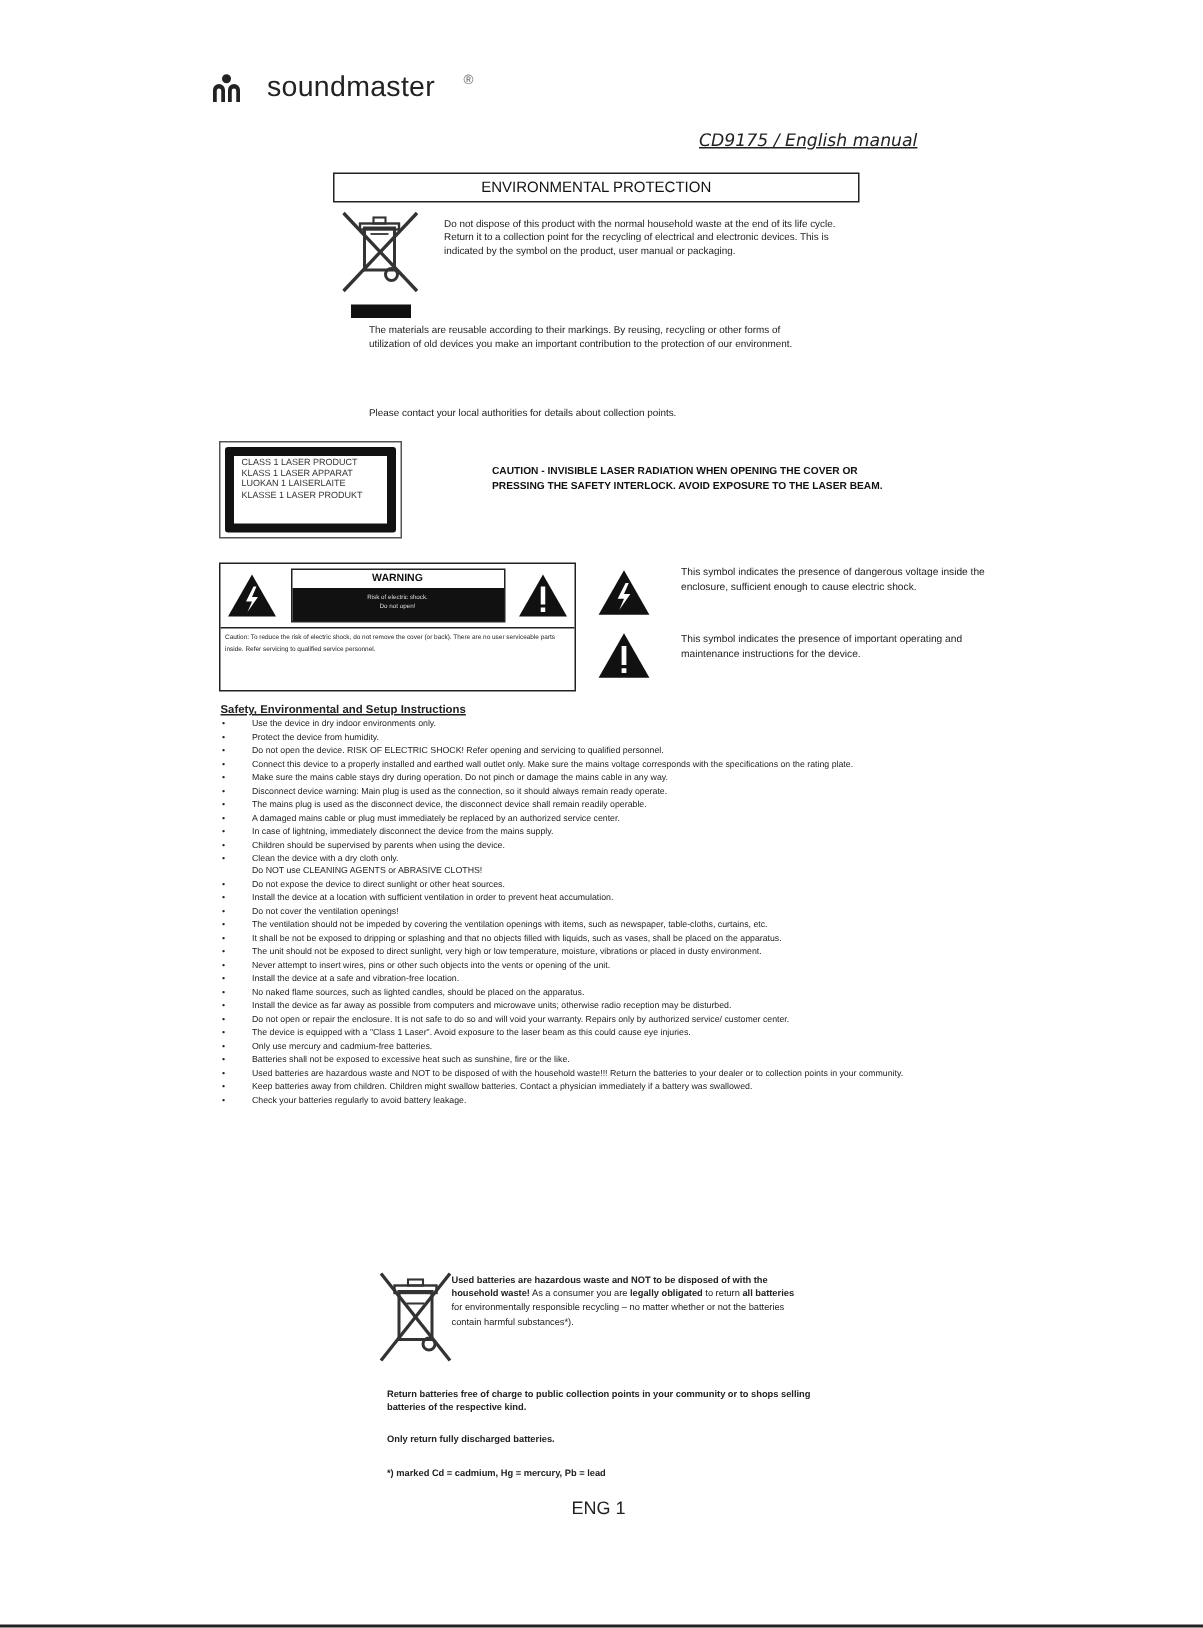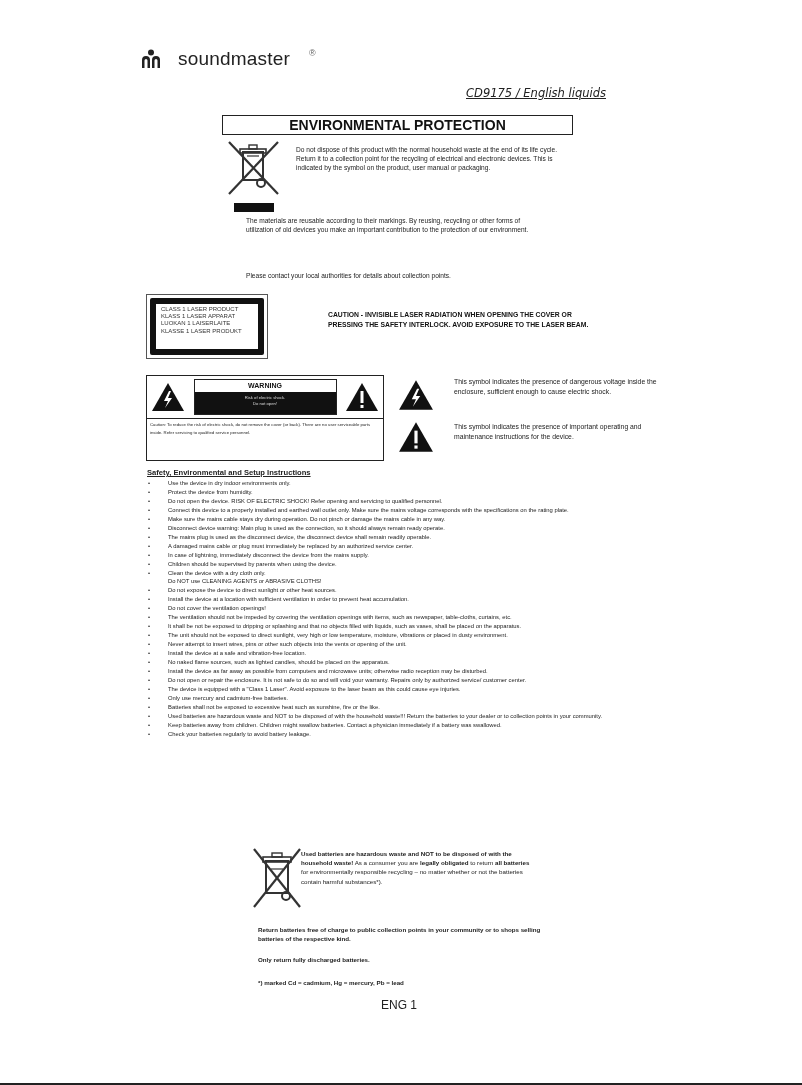--- a/index.html
+++ b/index.html
@@ -2,21 +2,21 @@
 <html><head>
 <meta charset="utf-8">
 <style>
   html, body { margin:0; padding:0; background:#ffffff; }
   body { width:802px; height:1085px; position:relative; overflow:hidden; font-family:"Liberation Sans", sans-serif; color:#111; }
   .abs { position:absolute; }
   .logo { left:141px; top:48px; display:flex; align-items:center; gap:17px; }
   .logo-text { font-family:"Liberation Sans", sans-serif; font-size:19px; color:#222; letter-spacing:0.2px; }
   .logo-reg { font-size:9px; color:#666; margin-left:2px; position:relative; top:-6px; }
   .manual-title { left:466px; top:86px; font-family:"DejaVu Sans", sans-serif; font-style:italic; font-size:11.5px; text-decoration:underline; color:#222; }
-  .env-box { left:222px; top:115px; width:349px; height:18px; border:1.5px solid #222; display:flex; align-items:center; justify-content:center; font-weight:bold; font-size:14px; }
+  .env-box { left:222px; top:115px; width:349px; height:18px; border:1.5px solid #222; display:flex; align-items:center; justify-content:center; font-weight:normal; font-size:10px; }
   .env-text { font-size:6.6px; line-height:9.2px; color:#222; }
   .weee { left:226px; top:140px; width:56px; height:56px; }
   .black-bar { left:234px; top:203px; width:40px; height:9px; background:#111; }
   .laser-label { left:146px; top:294px; width:122px; height:65px; border:1px solid #555; box-sizing:border-box; padding:3px; }
   .laser-inner { width:100%; height:100%; background:#111; padding:6px; box-sizing:border-box; border-radius:2px; }
   .laser-white { background:#fff; width:100%; height:100%; font-size:6px; line-height:7.2px; padding:2px 5px; box-sizing:border-box; color:#333; }
   .caution { left:328px; top:310px; font-size:6.8px; font-weight:bold; line-height:10px; color:#111; }
   .warn-box { left:146px; top:375px; width:238px; height:86px; border:1px solid #222; box-sizing:border-box; }
   .warn-top { display:flex; align-items:center; justify-content:space-between; height:42px; border-bottom:1px solid #222; padding:0 4px; }
   .warn-center { width:141px; height:34px; border:1px solid #222; display:flex; flex-direction:column; }
@@ -40,21 +40,21 @@
 
 <div class="abs logo">
   <svg width="20" height="20" viewBox="0 0 20 20">
     <circle cx="10" cy="3.5" r="3" fill="#222"></circle>
     <path d="M1 19 V11 a4 4 0 0 1 8 0 V19 H6.5 V11.5 a1.5 1.5 0 0 0 -3 0 V19 Z" fill="#222"></path>
     <path d="M11 19 V11 a4 4 0 0 1 8 0 V19 H16.5 V11.5 a1.5 1.5 0 0 0 -3 0 V19 Z" fill="#222"></path>
   </svg>
   <span class="logo-text">soundmaster</span>
   <span class="logo-reg">®</span>
 </div>
-<div class="abs manual-title">CD9175 / English liquids</div>
+<div class="abs manual-title">CD9175 / English manual</div>
 
 <div class="abs env-box">ENVIRONMENTAL PROTECTION</div>
 
 <svg class="abs weee" viewBox="0 0 56 56">
   <rect x="17" y="12" width="20" height="28" fill="none" stroke="#333" stroke-width="2"></rect>
   <rect x="14" y="9" width="26" height="4" fill="none" stroke="#333" stroke-width="1.6"></rect>
   <rect x="23" y="5" width="8" height="4" fill="none" stroke="#333" stroke-width="1.4"></rect>
   <line x1="21" y1="16" x2="33" y2="16" stroke="#333" stroke-width="1.2"></line>
   <circle cx="35" cy="43" r="4" fill="none" stroke="#333" stroke-width="2"></circle>
   <line x1="3" y1="2" x2="52" y2="54" stroke="#333" stroke-width="2.2"></line>

